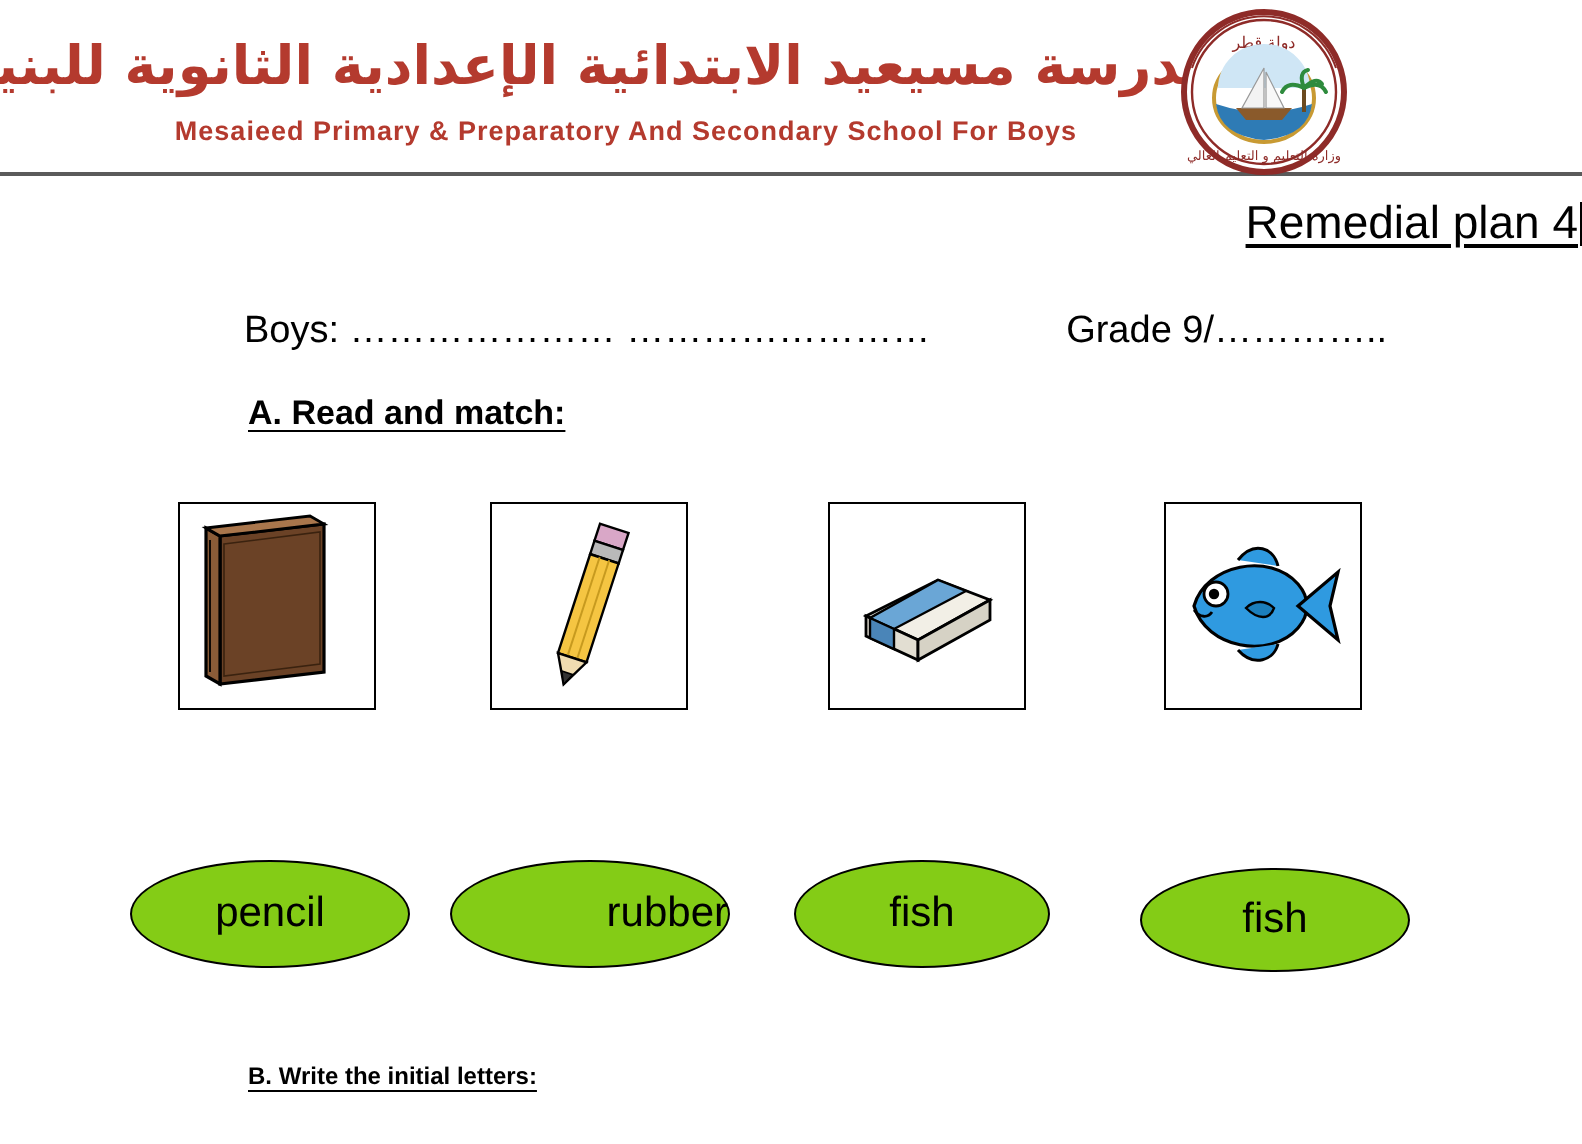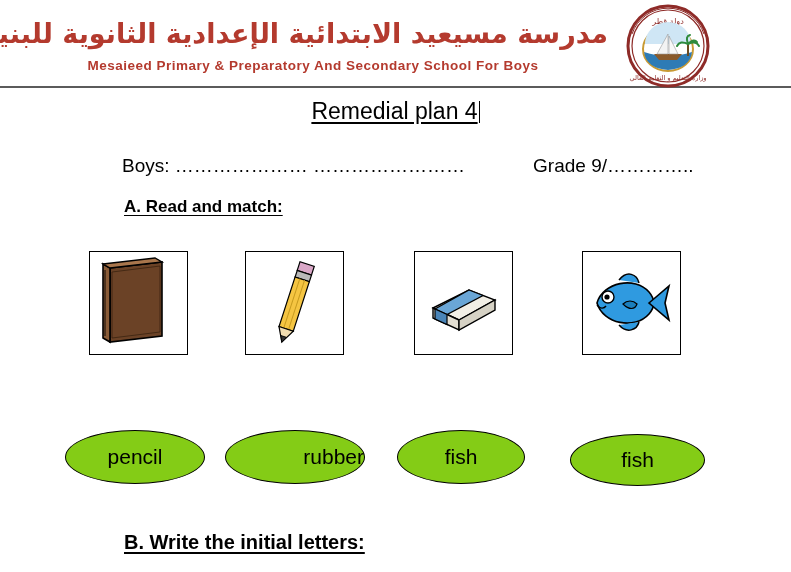--- a/index.html
+++ b/index.html
@@ -55,35 +55,35 @@
     left: 0;
     top: 86px;
     width: 791px;
     height: 2px;
     background: #5b5b5b;
   }
 
   
   .logo {
     position: absolute;
-    left: 616px;
+    left: 580px;
     top: 4px;
     width: 104px;
     height: 84px;
     text-align: right;
   }
   .logo svg { display:block; }
 
   
   .doc-title {
     position: absolute;
     left: 0;
     top: 98px;
     width: 791px;
-    text-align: center;
+    text-align: right;
     font-family: "Liberation Sans", sans-serif;
     font-size: 23px;
     color: #000;
   }
   .doc-title .u {
     text-decoration: underline;
     text-underline-offset: 3px;
   }
   .caret {
     display: inline-block;
@@ -147,21 +147,21 @@
   #oval-pencil { left: 65px;  top: 430px; width: 140px; height: 54px; }
   #oval-rubber { left: 225px; top: 430px; width: 140px; height: 54px; justify-content: flex-end; }
   #oval-fish   { left: 397px; top: 430px; width: 128px; height: 54px; }
   #oval-book   { left: 570px; top: 434px; width: 135px; height: 52px; }
 
   
   .sec-b {
     position: absolute;
     left: 124px;
     top: 531px;
-    font-size: 20px;
+    font-size: 12px;
     font-weight: bold;
     color: #000;
     text-decoration: underline;
     text-underline-offset: 3px;
   }
 </style>
 </head>
 <body>
 
 <div class="header">

